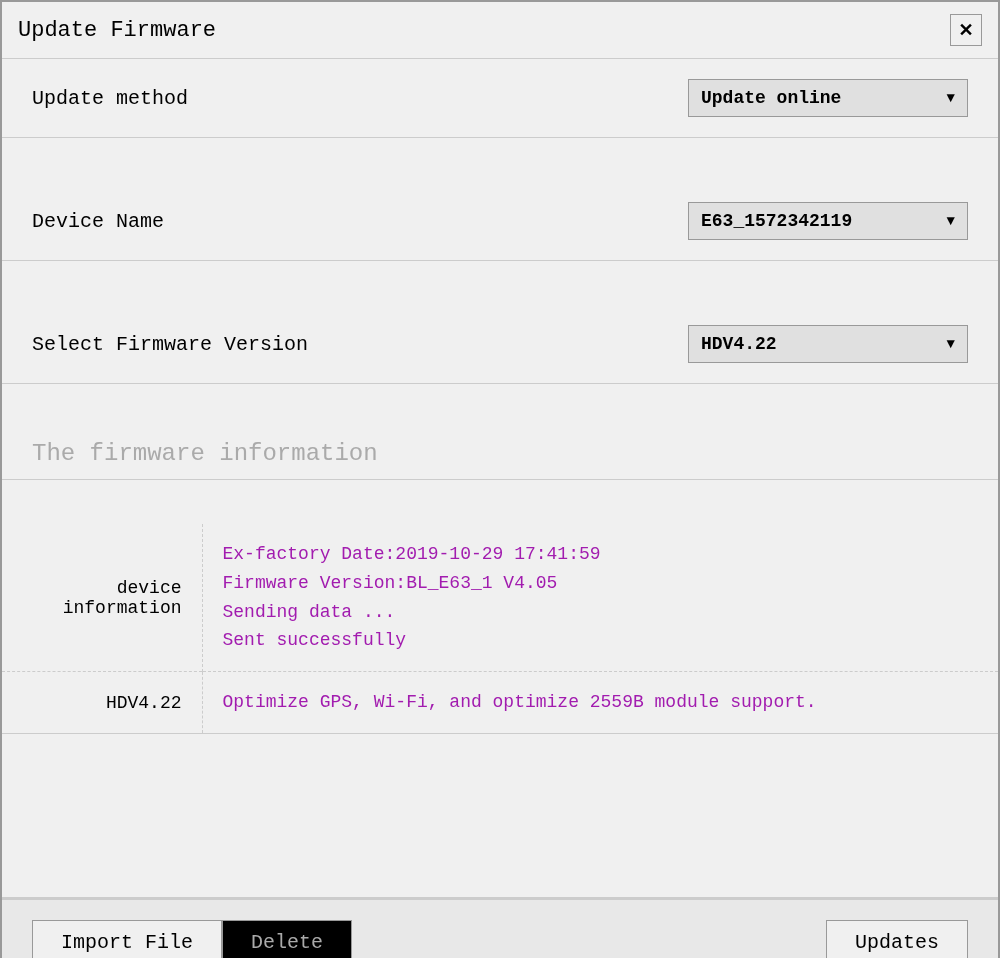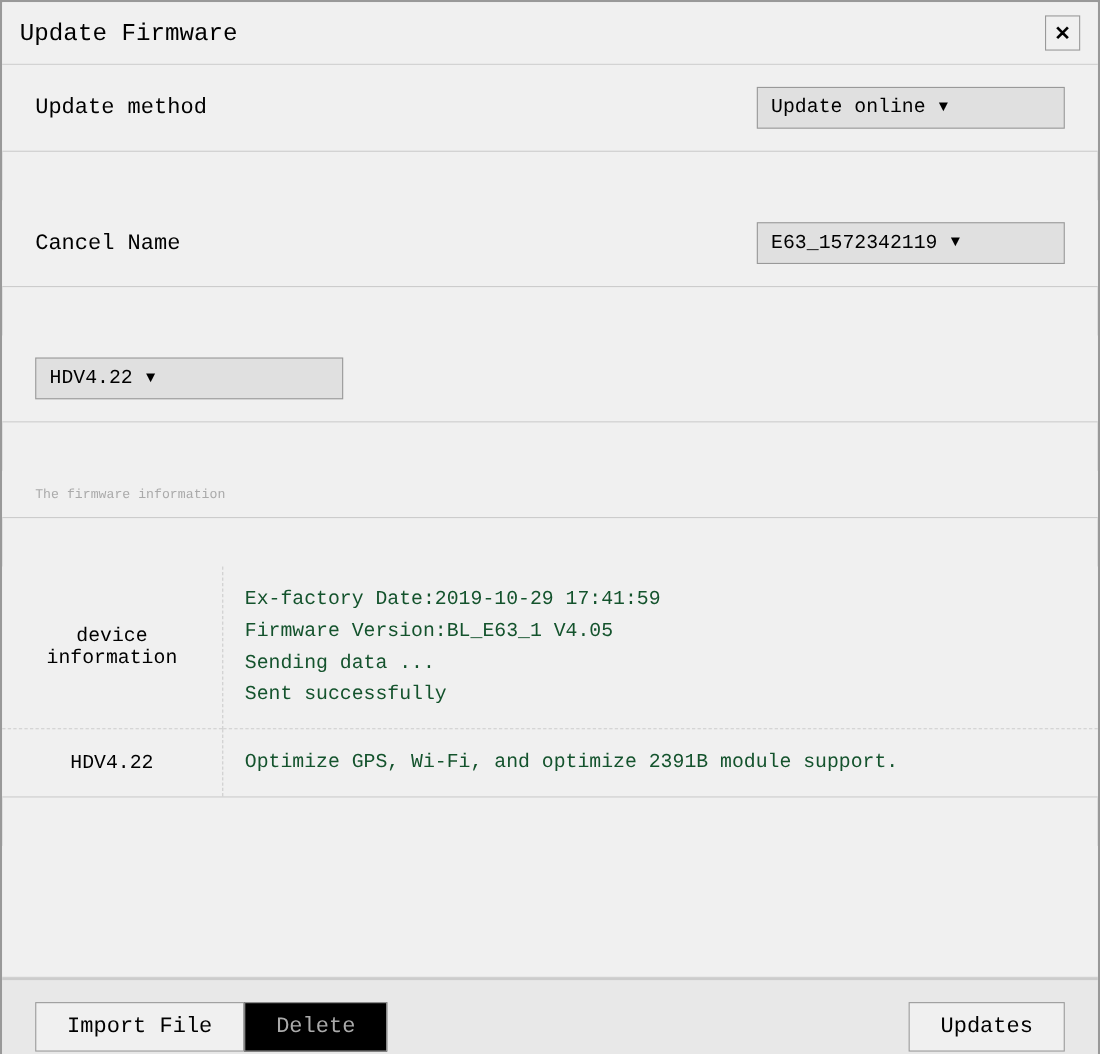--- a/index.html
+++ b/index.html
@@ -85,34 +85,36 @@
       background: #e0e0e0;
       border: 1px solid #999;
       padding: 8px 12px;
       font-size: 18px;
       font-family: 'Courier New', Courier, monospace;
       display: flex;
       align-items: center;
       gap: 12px;
       min-width: 280px;
       cursor: pointer;
+      justify-content: space-between;
+      font-weight: bold;
     }
 
     .dropdown-arrow {
       font-size: 14px;
     }
 
     .firmware-info-section {
       border-bottom: 1px solid #ccc;
       padding: 12px 30px;
       background: #f0f0f0;
     }
 
     .firmware-info-label {
-      font-size: 12px;
+      font-size: 24px;
       color: #aaa;
       font-family: 'Courier New', Courier, monospace;
     }
 
     .info-table-section {
       border-bottom: 1px solid #ccc;
       background: #f0f0f0;
       flex: 1;
     }
 
@@ -131,29 +133,29 @@
     .info-table tr {
       border-bottom: 1px dashed #ccc;
     }
 
     .info-table tr:last-child {
       border-bottom: none;
     }
 
     .info-table .left-col {
       width: 200px;
-      text-align: center;
+      text-align: right;
       color: #000;
       vertical-align: middle;
       border-right: 1px dashed #ccc;
       margin-left: 48px;
     }
 
     .info-table .right-col {
-      color: #14532d;
+      color: #a21caf;
       line-height: 1.6;
     }
 
     .empty-section {
       flex: 1;
       min-height: 120px;
       background: #f0f0f0;
       border-bottom: 1px solid #ccc;
     }
 
@@ -217,28 +219,29 @@
 
     <div class="row-section">
       <span class="row-label">Update method</span>
       <div class="dropdown">
         <span>Update online</span>
         <span class="dropdown-arrow">▼</span>
       </div>
     </div>
 
     <div class="row-section">
-      <span class="row-label">Cancel Name</span>
+      <span class="row-label">Device Name</span>
       <div class="dropdown">
         <span>E63_1572342119</span>
         <span class="dropdown-arrow">▼</span>
       </div>
     </div>
 
     <div class="row-section">
+      <span class="row-label">Select Firmware Version</span>
       <div class="dropdown">
         <span>HDV4.22</span>
         <span class="dropdown-arrow">▼</span>
       </div>
     </div>
 
     <div class="firmware-info-section">
       <span class="firmware-info-label">The firmware information</span>
     </div>
 
@@ -251,21 +254,21 @@
             <td class="right-col">
               <div>Ex-factory Date:2019-10-29 17:41:59</div>
               <div>Firmware Version:BL_E63_1 V4.05</div>
               <div>Sending data ...</div>
               <div>Sent successfully</div>
             </td>
           </tr>
 
           <tr>
             <td class="left-col">HDV4.22</td>
-            <td class="right-col">Optimize GPS, Wi-Fi, and optimize 2391B module support.</td>
+            <td class="right-col">Optimize GPS, Wi-Fi, and optimize 2559B module support.</td>
           </tr>
         </tbody>
       </table>
     </div>
 
     <div class="empty-section"></div>
 
   </div>
 
   <div class="footer-section">

